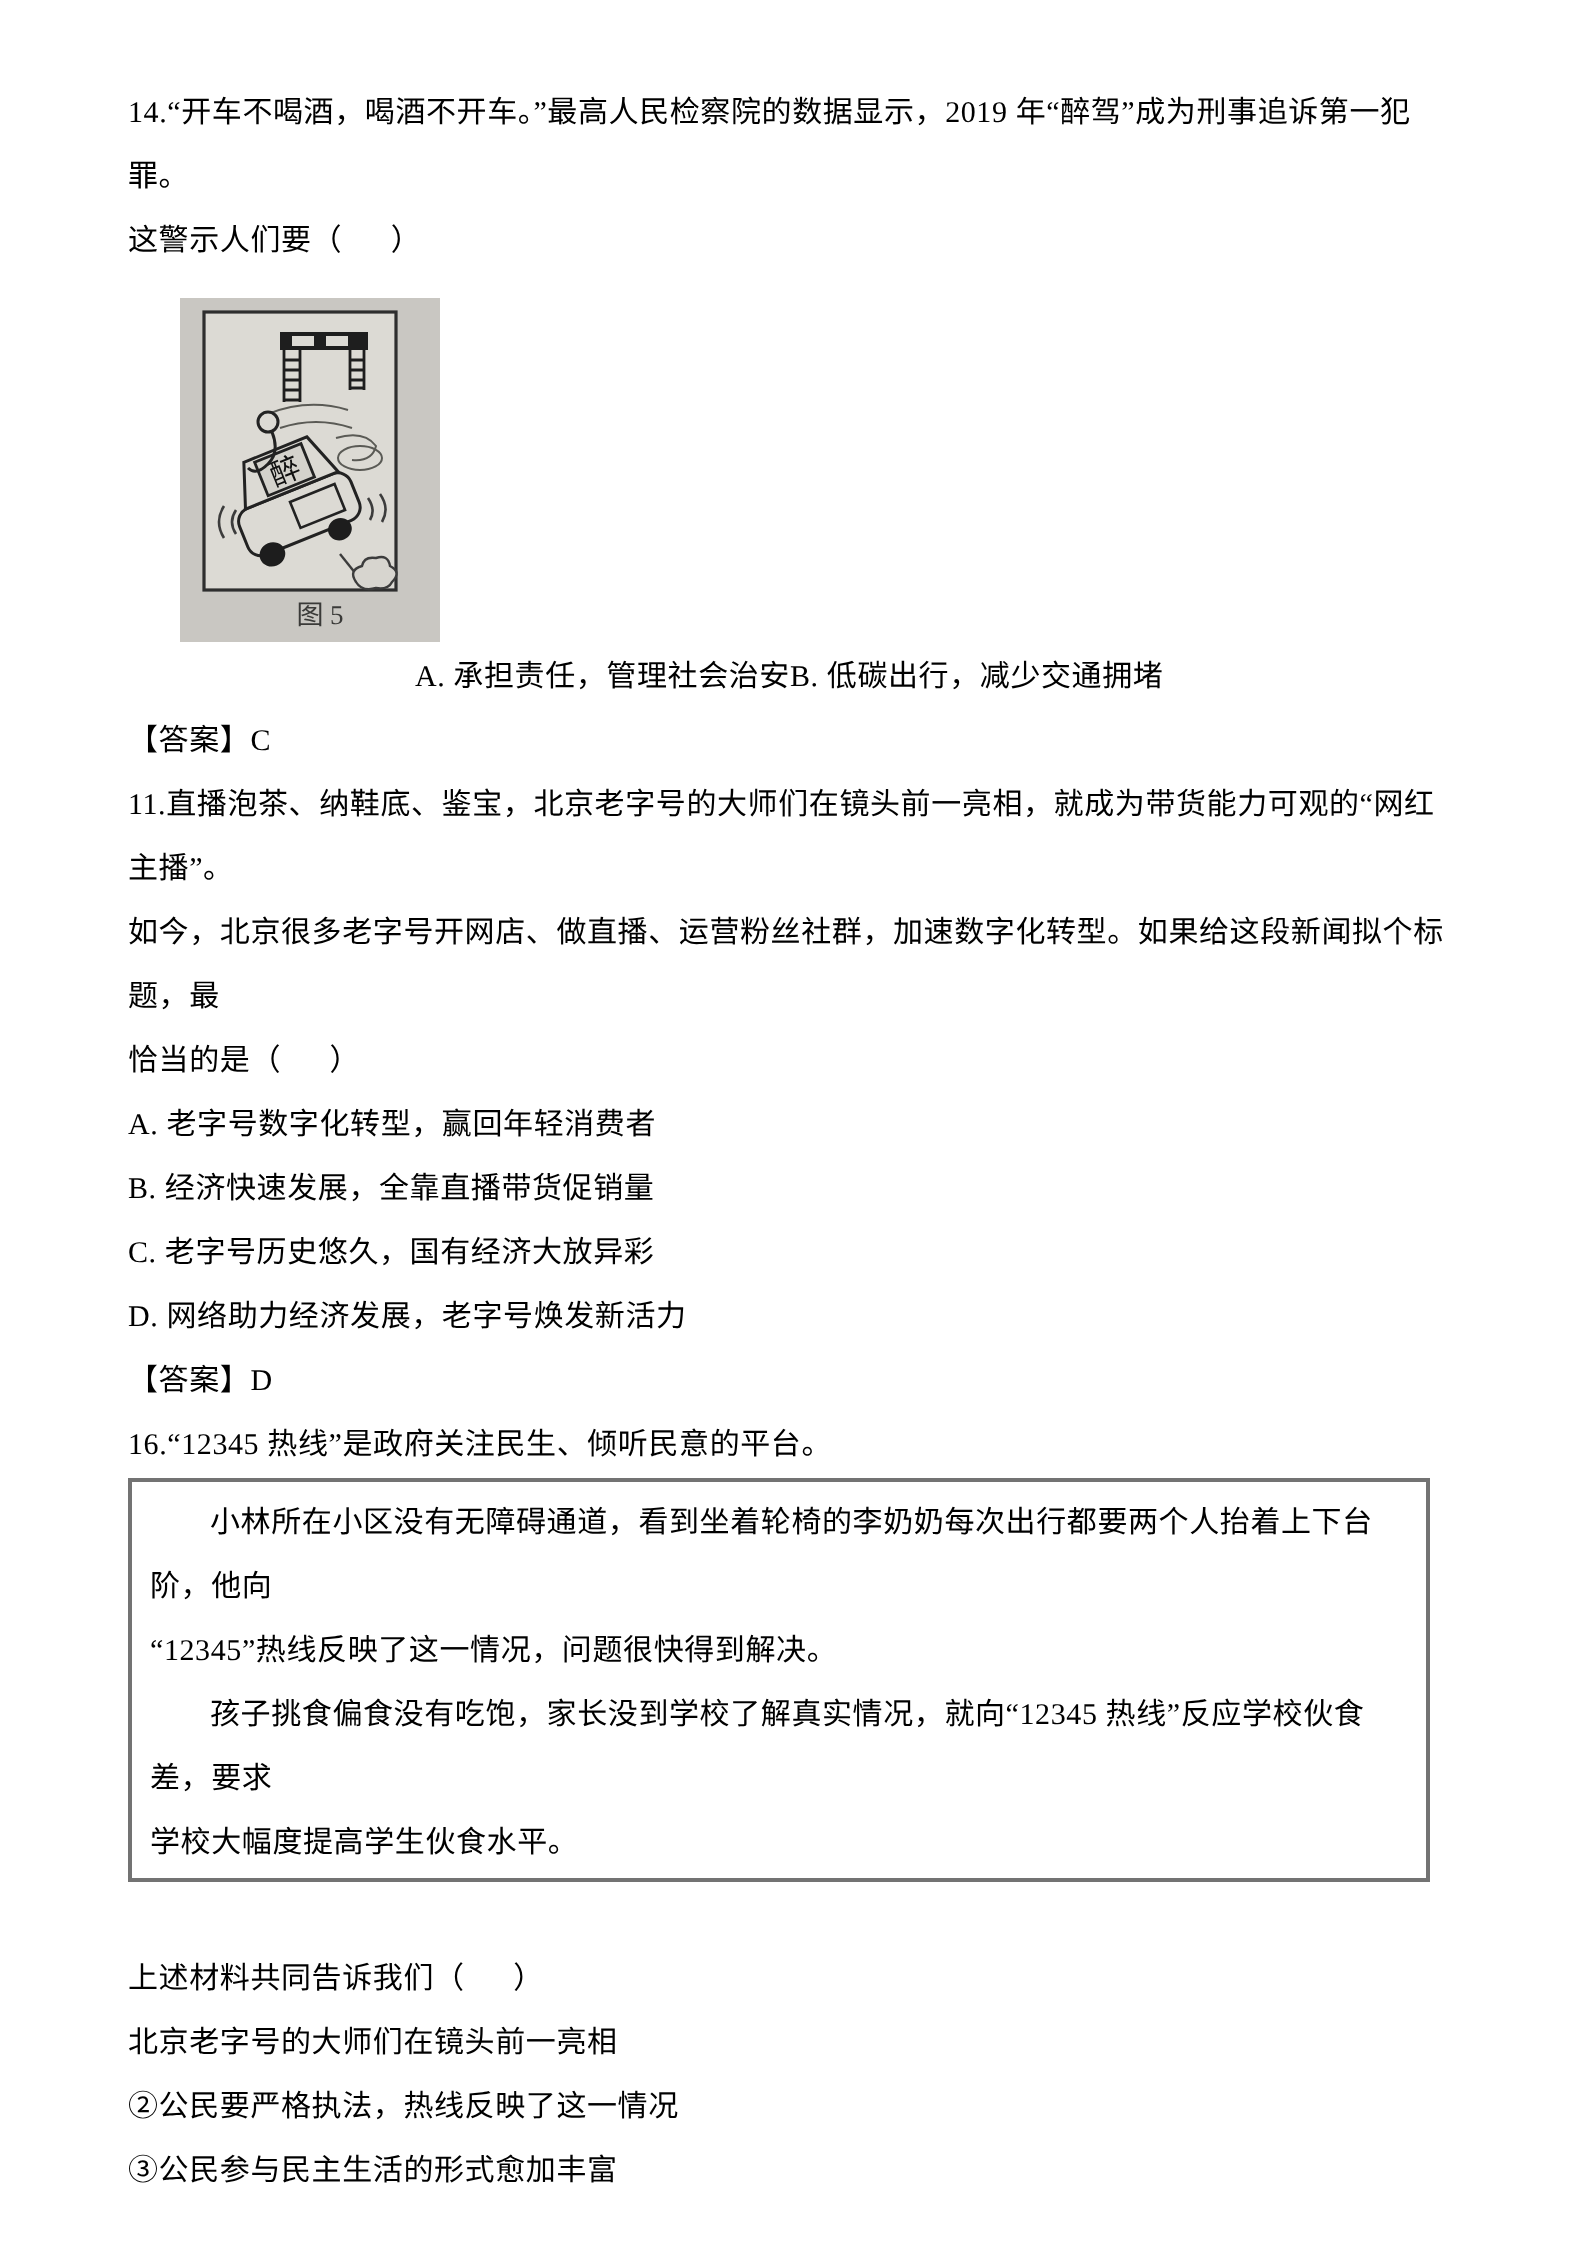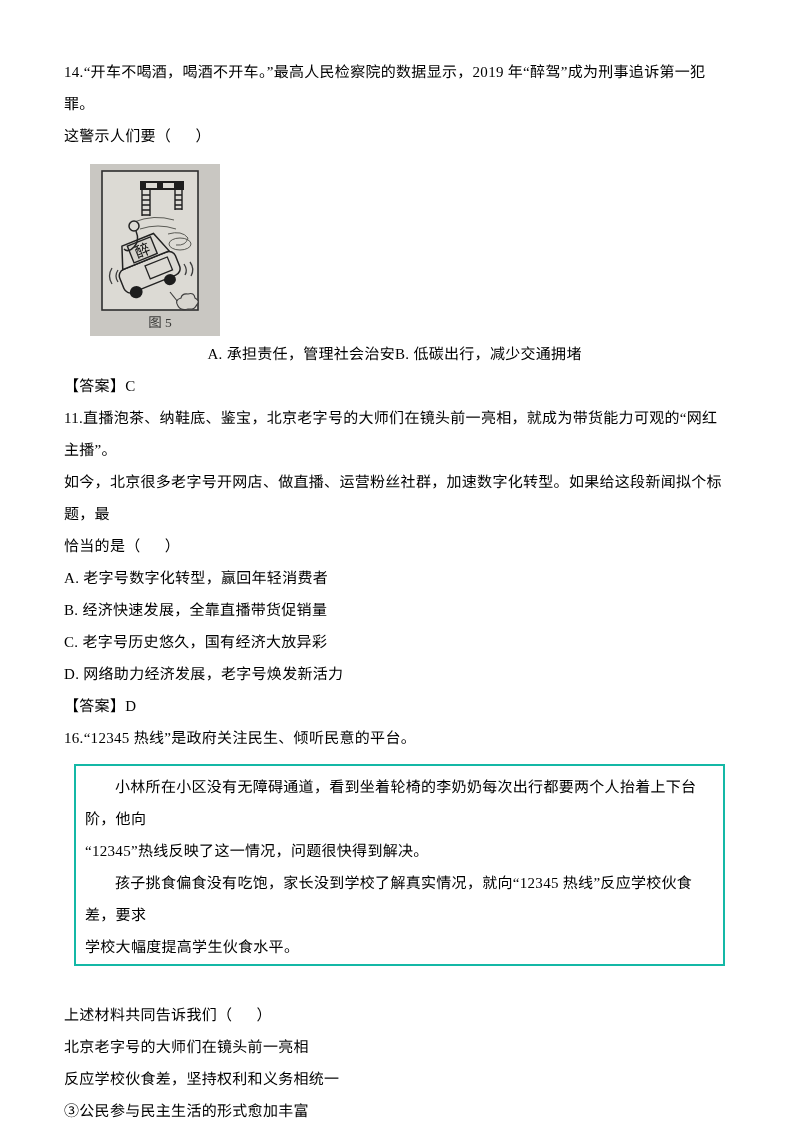--- a/index.html
+++ b/index.html
@@ -11,21 +11,21 @@
     width: 794px;
     height: 1123px;
     overflow: hidden;
     font-family: "Liberation Serif", "DejaVu Serif", serif;
     color: #000000;
   }
   .page {
     box-sizing: border-box;
     width: 794px;
     height: 1123px;
-    padding: 56px 62px 0 64px;
+    padding: 41px 62px 0 64px;
     font-size: 15px;
   }
   .line {
     margin: 0;
     line-height: 32px;
     white-space: pre-wrap;
     letter-spacing: 0.3px;
   }
   .cols {
     display: flex;
@@ -38,23 +38,23 @@
   .figure {
     margin: 12px 0 2px 26px;
     width: 130px;
     height: 172px;
   }
   .figure svg { display: block; }
   svg text { font-family: "Liberation Serif", "DejaVu Serif", serif; }
   .material-box {
     box-sizing: border-box;
     width: 651px;
-    border: 2px solid #14b8a6;
+    border: 2px solid #737373;
     padding: 5px 9px 1px 9px;
-    margin: 10px;
+    margin: 0;
   }
   .indent { text-indent: 2em; }
   .after-box { margin-top: 33px; }
 </style>
 </head>
 <body>
 
 <div class="page">
 
   <p class="line">14.“开车不喝酒，喝酒不开车。”最高人民检察院的数据显示，2019 年“醉驾”成为刑事追诉第一犯罪。</p>
@@ -128,16 +128,16 @@
 
   <div class="material-box">
     <p class="line indent">小林所在小区没有无障碍通道，看到坐着轮椅的李奶奶每次出行都要两个人抬着上下台阶，他向</p>
     <p class="line">“12345”热线反映了这一情况，问题很快得到解决。</p>
     <p class="line indent">孩子挑食偏食没有吃饱，家长没到学校了解真实情况，就向“12345 热线”反应学校伙食差，要求</p>
     <p class="line">学校大幅度提高学生伙食水平。</p>
   </div>
 
   <p class="line after-box">上述材料共同告诉我们（      ）</p>
   <p class="line">北京老字号的大师们在镜头前一亮相</p>
-  <p class="line">反应学校伙食差，坚持权利和义务相统一</p>
+  <p class="line">②公民要严格执法，热线反映了这一情况</p>
   <p class="line">③公民参与民主生活的形式愈加丰富</p>
 
 </div>
 
 </body></html>

